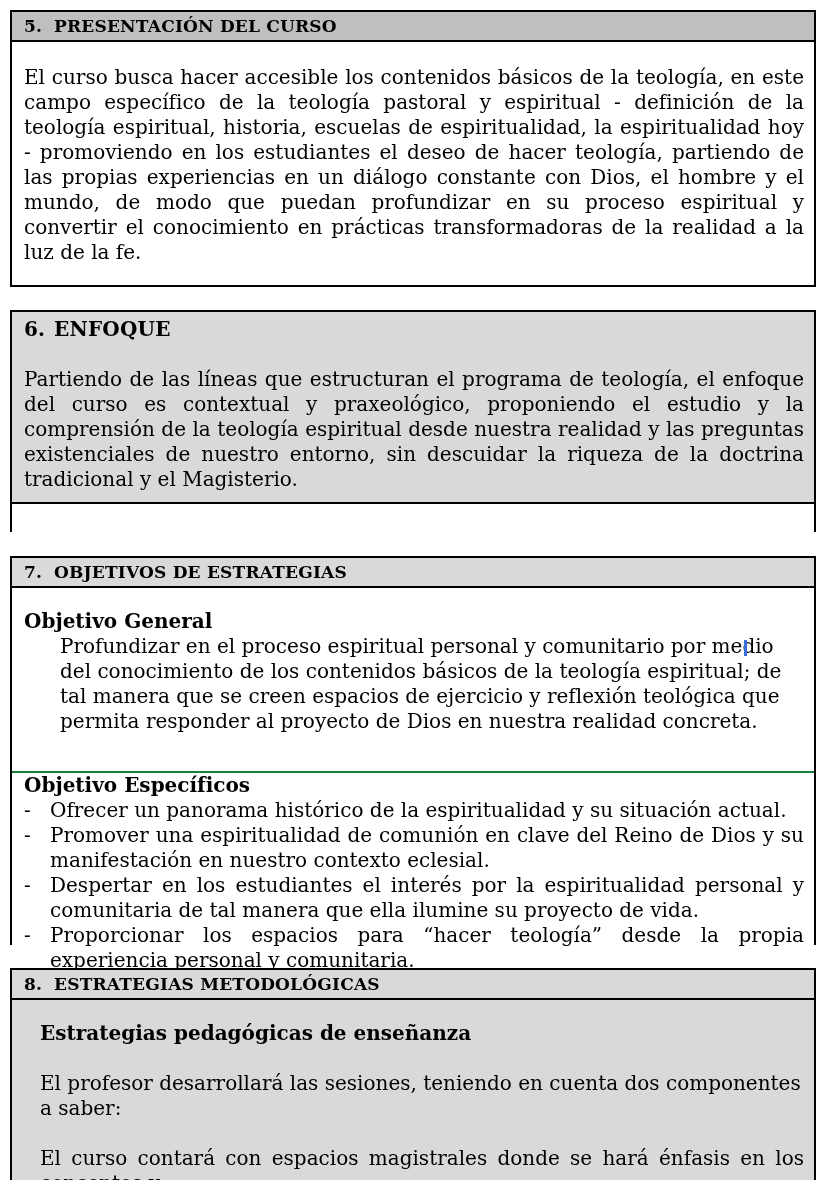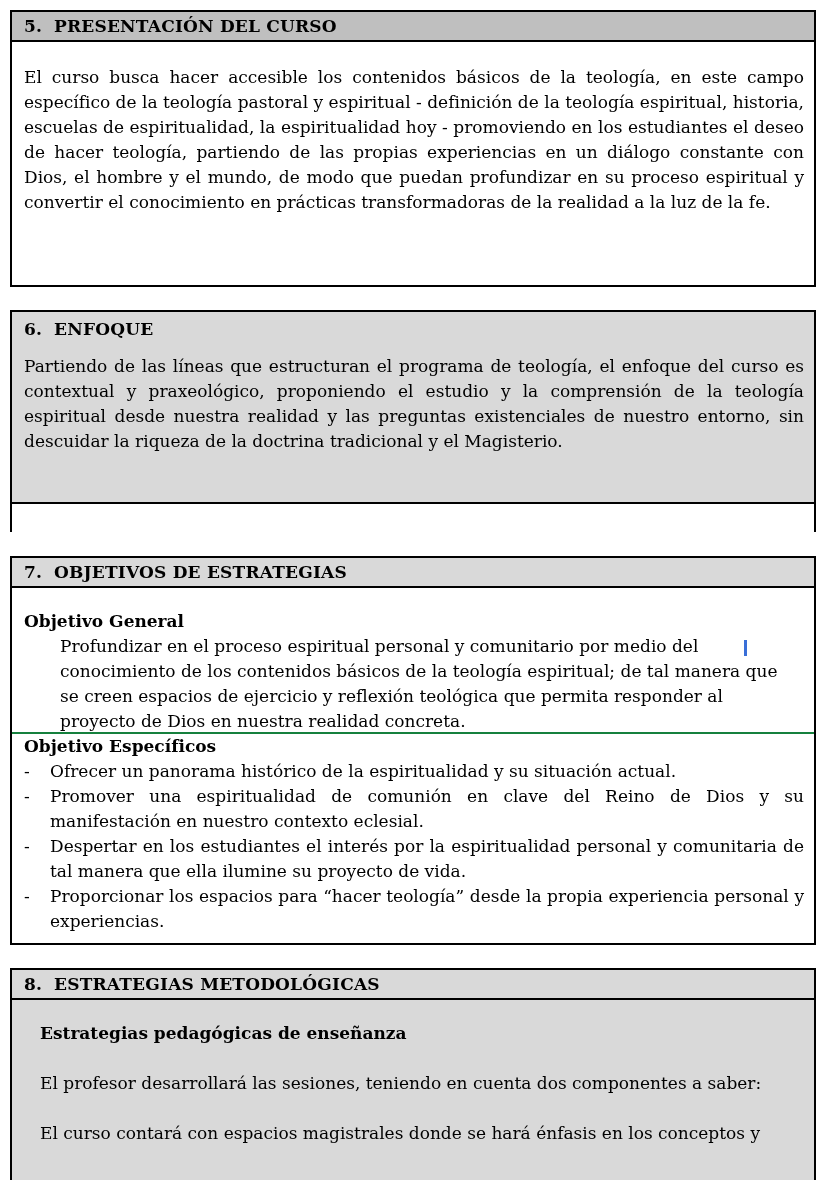--- a/index.html
+++ b/index.html
@@ -19,35 +19,35 @@
 
   .sec-header{
     display:flex;align-items:center;box-sizing:border-box;
     padding:3px 10px 3px 12px;font-weight:bold;font-size:17px;line-height:22px;
     border-bottom:2px solid #000;letter-spacing:.2px;
   }
   .hdr-dark{background:#bfbfbf;}
   .hdr-light{background:#d9d9d9;}
   .sec-num{display:inline-block;width:30px;flex:0 0 30px;}
 
-  .cell{box-sizing:border-box;font-size:17px;line-height:25px;}
+  .cell{box-sizing:border-box;font-size:20px;line-height:25px;}
   .just{text-align:justify;}
 
   
   .t5 .body{padding:23px 10px 0 12px;background:#fff;}
 
   
   .t6{background:#d9d9d9;}
   .t6 .shaded-cell{height:190px;padding:5px 10px 0 12px;background:#d9d9d9;}
   .t6 .title-line{display:flex;font-weight:bold;letter-spacing:.2px;}
-  .t6 .shaded-cell p{margin:12px 0 0 0;}
+  .t6 .shaded-cell p{margin:25px 0 0 0;}
   .t6 .empty-row{height:28px;background:#ffffff;border-top:2px solid #000;}
 
   
-  .t7 .row-general{height:144px;padding:21px 10px 0 12px;background:#fff;}
+  .t7 .row-general{height:183px;padding:21px 10px 0 12px;background:#fff;}
   .t7 .row-general .indent{margin:0 12px 0 36px;text-align:left;}
   .t7 .row-especificos{border-top:2px solid #15803d;padding:0 10px 0 12px;background:#fff;}
   .subhead{font-weight:bold;}
   .bullet{display:flex;}
   .bullet .marker{flex:0 0 26px;}
   .bullet .btxt{flex:1;text-align:justify;}
 
   
   .t8 .body{padding:21px 10px 0 12px;background:#d9d9d9;margin-left:16px;}
   .t8 .body .gap{height:25px;}
@@ -97,21 +97,21 @@
     <div class="bullet">
       <span class="marker">-</span>
       <span class="btxt">Promover una espiritualidad de comunión en clave del Reino de Dios y su manifestación en nuestro contexto eclesial.</span>
     </div>
     <div class="bullet">
       <span class="marker">-</span>
       <span class="btxt">Despertar en los estudiantes el interés por la espiritualidad personal y comunitaria de tal manera que ella ilumine su proyecto de vida.</span>
     </div>
     <div class="bullet">
       <span class="marker">-</span>
-      <span class="btxt">Proporcionar los espacios para “hacer teología” desde la propia experiencia personal y experiencias.</span>
+      <span class="btxt">Proporcionar los espacios para “hacer teología” desde la propia experiencia personal y comunitaria.</span>
     </div>
   </div>
 </div>
 
 <div class="doc-table t8">
   <div class="sec-header hdr-light">
     <span class="sec-num">8.</span>
     <span>ESTRATEGIAS METODOLÓGICAS</span>
   </div>
   <div class="cell body">

